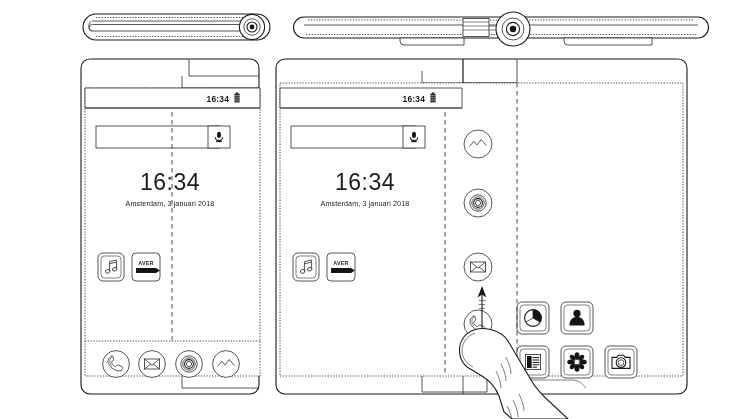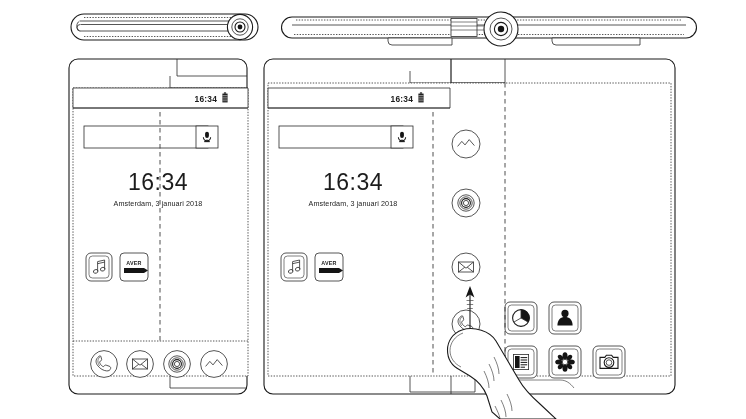--- a/index.html
+++ b/index.html
@@ -3,21 +3,21 @@
 <meta charset="utf-8">
 <style>
   html,body{margin:0;padding:0;}
   body{
     width:746px;height:419px;
     background:#ffffff;
     font-family:"Liberation Sans", sans-serif;
     overflow:hidden;
     position:relative;
   }
-  #stage{position:absolute;left:0;top:0;width:672px;height:419px;}
+  #stage{position:absolute;left:12px;top:0;width:672px;height:419px;}
   svg.layer{position:absolute;left:0;top:0;width:746px;height:419px;}
 
   
   .ln{fill:none;stroke:#1a1a1a;stroke-width:1.1;}
   .ln-thin{fill:none;stroke:#2b2b2b;stroke-width:0.8;}
   .ln-hair{fill:none;stroke:#3a3a3a;stroke-width:0.65;}
   .ln-dot{fill:none;stroke:#444;stroke-width:0.9;stroke-dasharray:1.4 1.4;}
   .ln-dash{fill:none;stroke:#3a3a3a;stroke-width:0.9;stroke-dasharray:4.5 3.5;}
   .fill-w{fill:#ffffff;}
   .fill-k{fill:#141414;}

